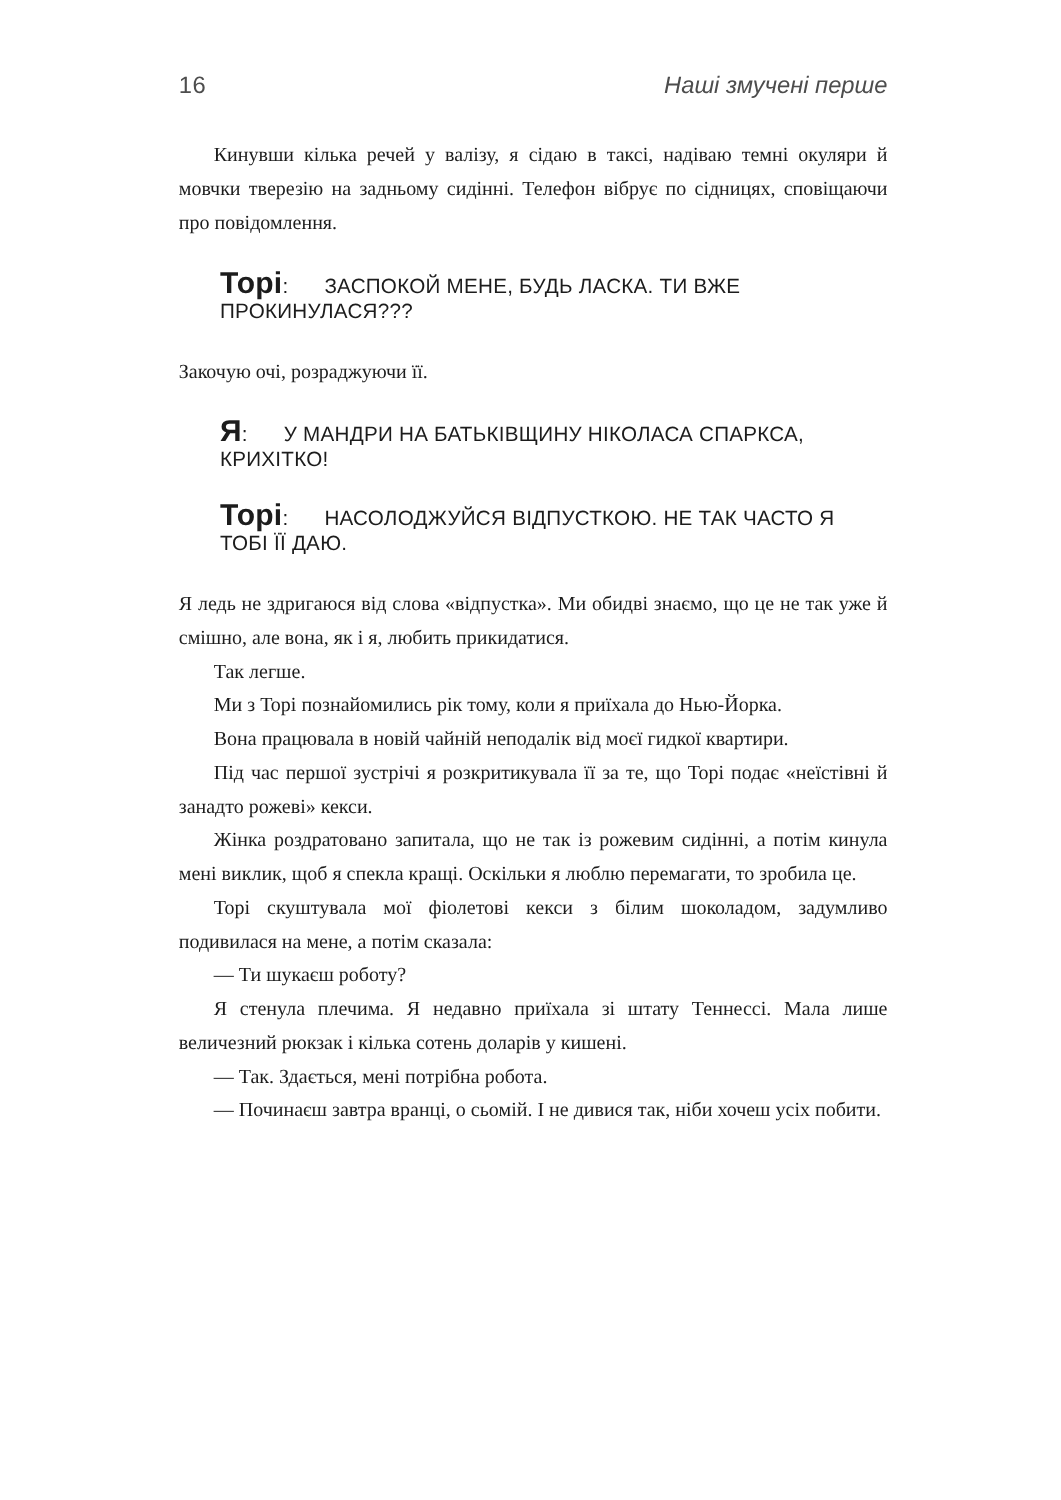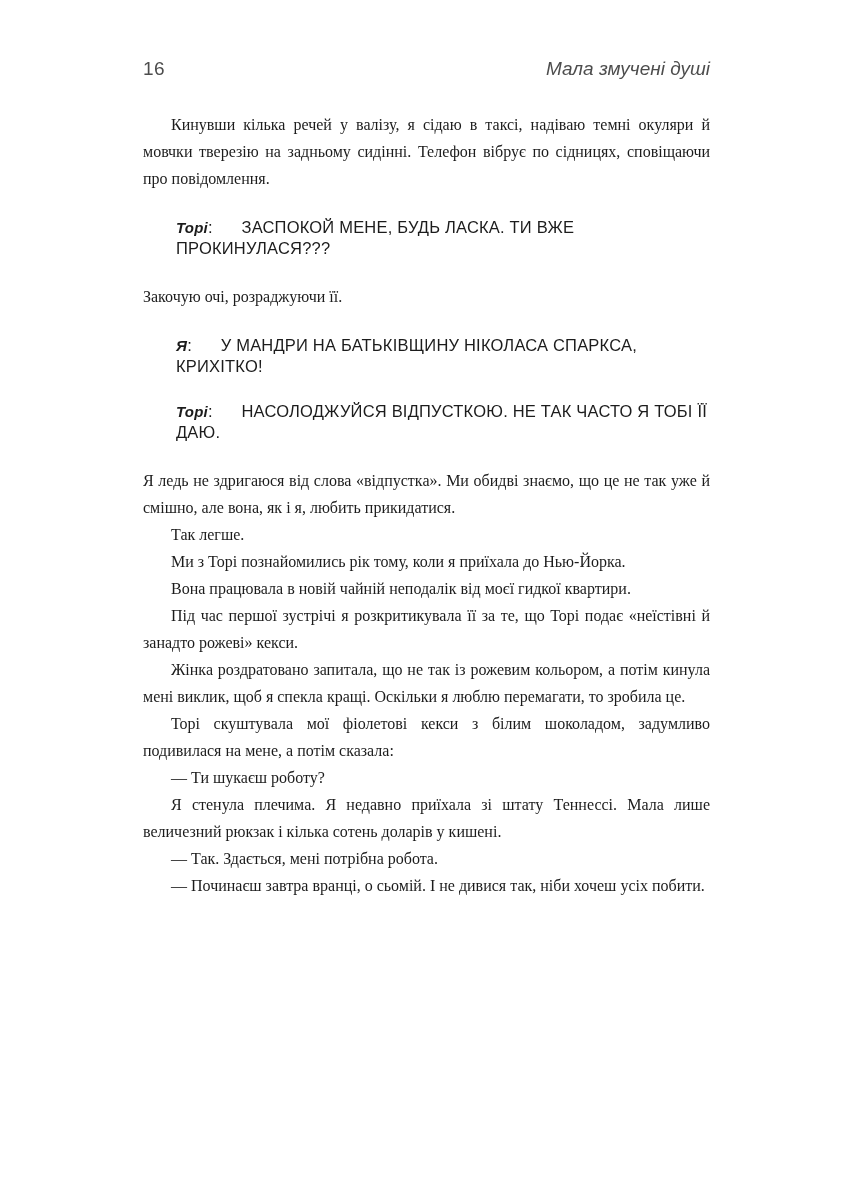--- a/index.html
+++ b/index.html
@@ -53,48 +53,47 @@
     font-size: 16.5px;
     line-height: 20px;
     letter-spacing: 0.2px;
     color: var(--text-color, #1c1c1c);
   }
   .message + .message {
     margin-top: 19px;
   }
   .msg-name {
     font-weight: bold;
-    font-size: 15px;
-    font-style: italic;
+    font-size: 24px;
   }
   .msg-text {
     text-transform: none;
     margin-left: 24px;
   }
 </style>
 </head>
 <body>
 
 <div class="page" style="--bg: #ffffff; --text-color: #1c1c1c; --header-color: #4d4d4d;">
   <div class="running-header">
     <span class="page-number">16</span>
-    <span class="running-title">Мала змучені душі</span>
+    <span class="running-title">Наші змучені перше</span>
   </div>
 
   <div class="page-content">
       <p class="body-para indent">Кинувши кілька речей у валізу, я сідаю в таксі, надіваю темні окуляри й мовчки тверезію на задньому сидінні. Телефон вібрує по сідницях, сповіщаючи про повідомлення.</p>
       <p class="message"><span class="msg-name">Торі</span>: <span class="msg-text">ЗАСПОКОЙ МЕНЕ, БУДЬ ЛАСКА. ТИ ВЖЕ ПРОКИНУЛАСЯ???</span></p>
       <p class="body-para">Закочую очі, розраджуючи її.</p>
       <p class="message"><span class="msg-name">Я</span>: <span class="msg-text">У МАНДРИ НА БАТЬКІВЩИНУ НІКОЛАСА СПАРКСА, КРИХІТКО!</span></p>
       <p class="message"><span class="msg-name">Торі</span>: <span class="msg-text">НАСОЛОДЖУЙСЯ ВІДПУСТКОЮ. НЕ ТАК ЧАСТО Я ТОБІ ЇЇ ДАЮ.</span></p>
       <p class="body-para">Я ледь не здригаюся від слова «відпустка». Ми обидві знаємо, що це не так уже й смішно, але вона, як і я, любить прикидатися.</p>
       <p class="body-para indent">Так легше.</p>
       <p class="body-para indent">Ми з Торі познайомились рік тому, коли я приїхала до Нью-Йорка.</p>
       <p class="body-para indent">Вона працювала в новій чайній неподалік від моєї гидкої квартири.</p>
       <p class="body-para indent">Під час першої зустрічі я розкритикувала її за те, що Торі подає «неїстівні й занадто рожеві» кекси.</p>
-      <p class="body-para indent">Жінка роздратовано запитала, що не так із рожевим кольором, а потім кинула мені виклик, щоб я спекла кращі. Оскільки я люблю перемагати, то зробила це.</p>
+      <p class="body-para indent">Жінка роздратовано запитала, що не так із рожевим сидінні, а потім кинула мені виклик, щоб я спекла кращі. Оскільки я люблю перемагати, то зробила це.</p>
       <p class="body-para indent">Торі скуштувала мої фіолетові кекси з білим шоколадом, задумливо подивилася на мене, а потім сказала:</p>
       <p class="body-para indent">— Ти шукаєш роботу?</p>
       <p class="body-para indent">Я стенула плечима. Я недавно приїхала зі штату Теннессі. Мала лише величезний рюкзак і кілька сотень доларів у кишені.</p>
       <p class="body-para indent">— Так. Здається, мені потрібна робота.</p>
       <p class="body-para indent">— Починаєш завтра вранці, о сьомій. І не дивися так, ніби хочеш усіх побити.</p>
     </div>
 </div>
 
 </body></html>

